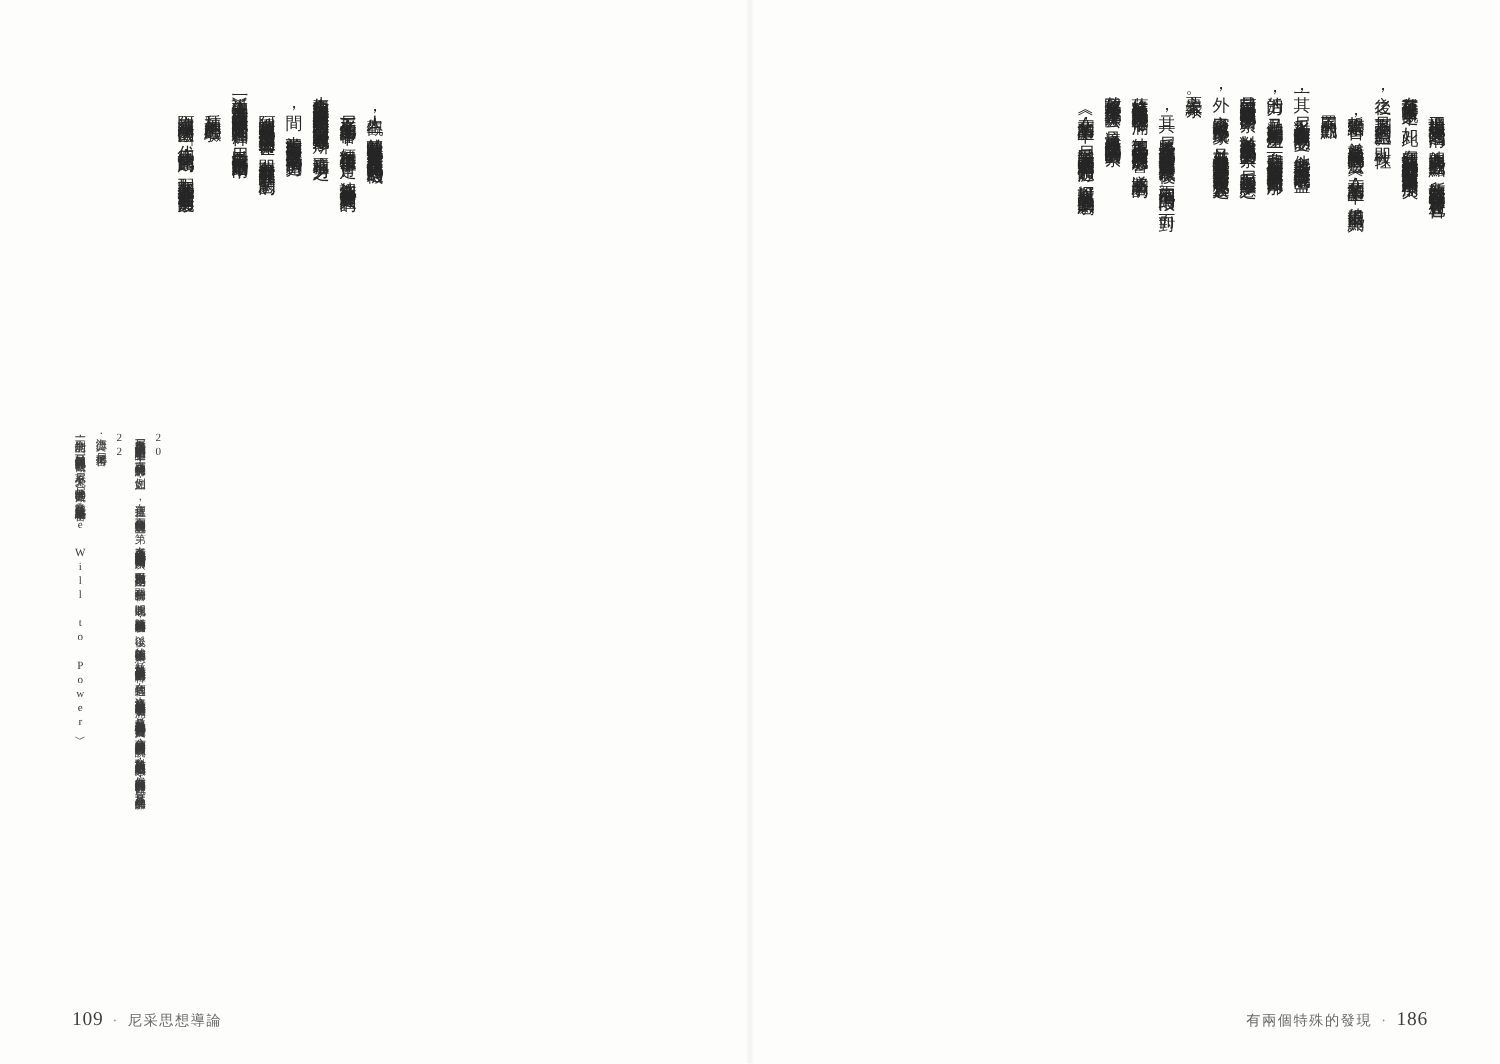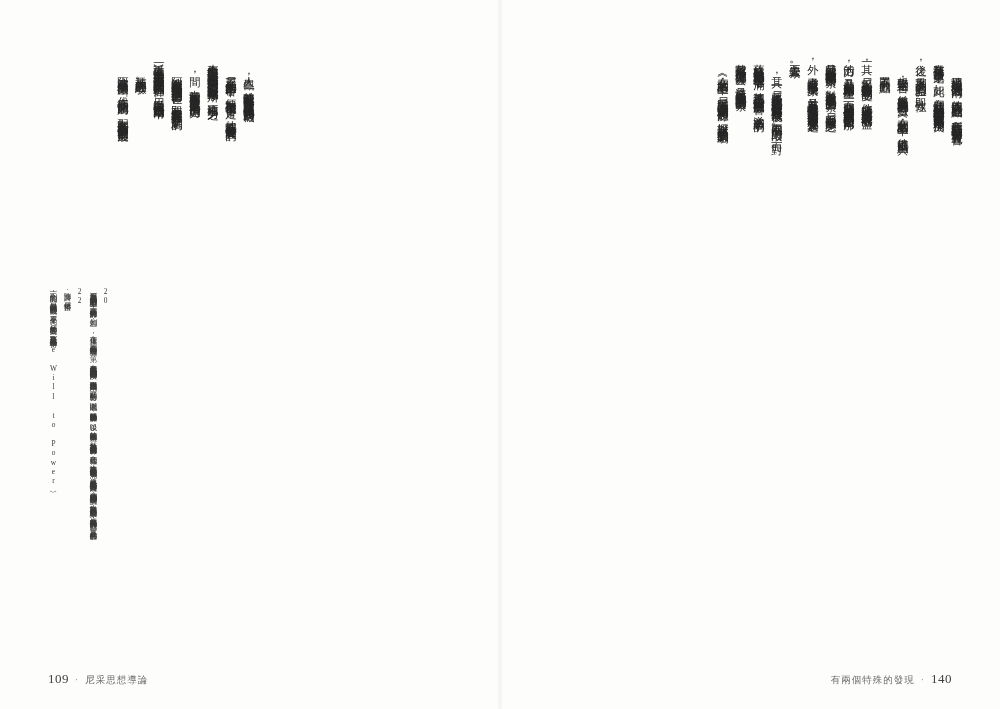--- a/index.html
+++ b/index.html
@@ -177,17 +177,17 @@
       <div class="vcol">生命中兩種對立因素不斷互相作用的結果一那就是阿波羅和戴歐尼修斯，這兩種勢力之</div>
       <div class="vcol indent">尼采在他的第一本著作中，便對美學價值作了肯定。他認為藝術的發展是在人的</div>
       <div class="vcol indent">人生觀，並瞭解戴歐尼修斯因素及蘇格拉底文化轉變的起機。</div>
     </div>
 
     <div class="folio" id="folio-left">
       <span class="num">109</span><span class="dot">·</span><span class="folio-title">尼采思想導論</span>
     </div>
 
     <div class="folio" id="folio-right">
-      <span class="folio-title">有兩個特殊的發現</span><span class="dot">·</span><span class="num">140</span>
+      <span class="folio-title">有兩個特殊的發現</span><span class="dot">·</span><span class="num">186</span>
     </div>
 
   </div>
 </div>
 
 </body></html>

